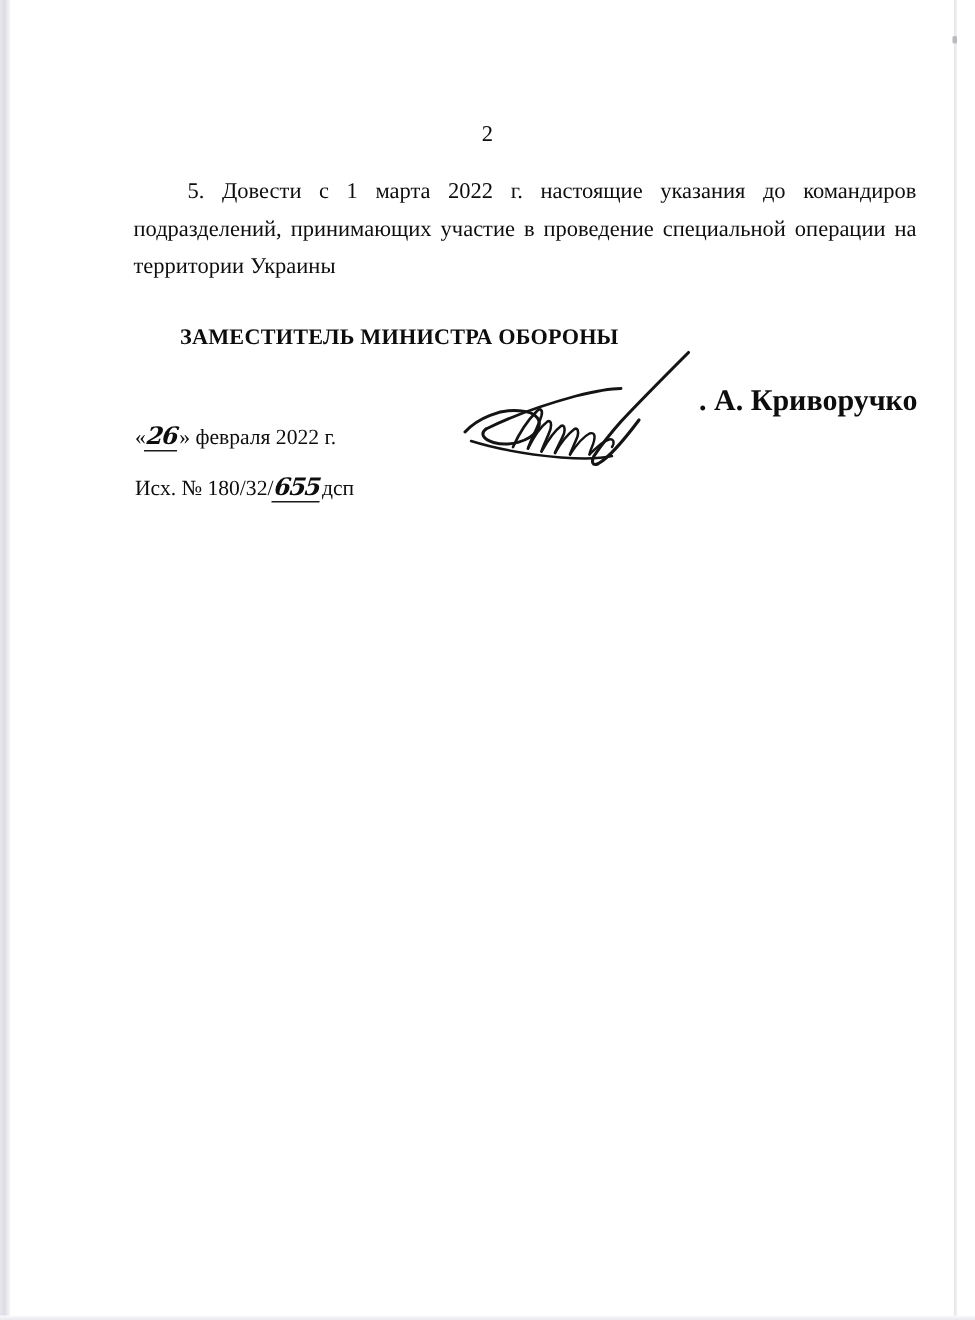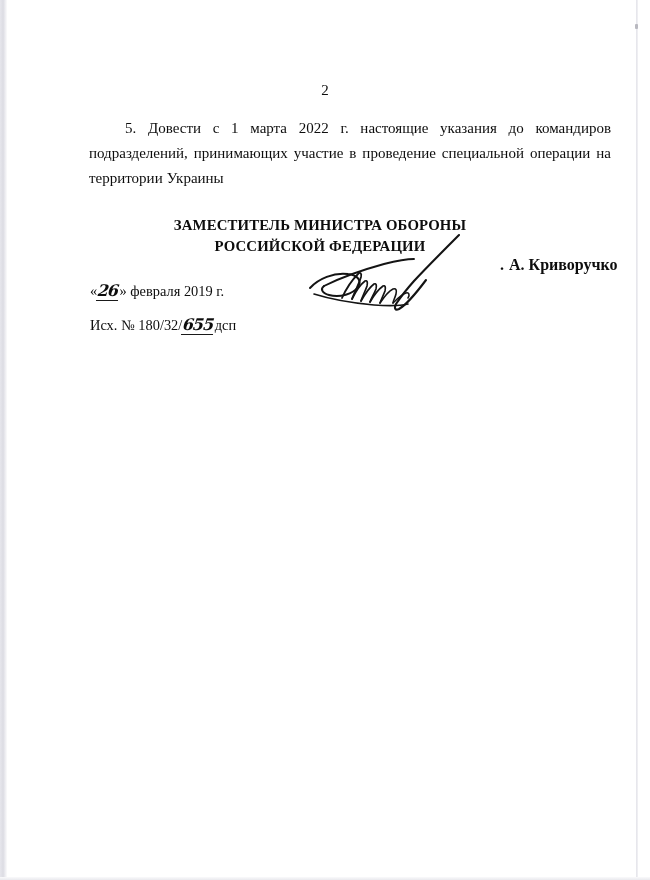--- a/index.html
+++ b/index.html
@@ -70,35 +70,35 @@
     line-height: 25px;
     text-align: justify;
     text-indent: 36px;
     word-spacing: 0.4px;
   }
   .signature-block {
     position: absolute;
     left: 120px;
     top: 215px;
     width: 400px;
-    text-align: center;
+    text-align: left;
     font-weight: bold;
     font-size: 14.8px;
     line-height: 21px;
     letter-spacing: 0.15px;
   }
   .sig-line-2 {
     display: block;
   }
   .signatory-name {
     position: absolute;
-    left: 500px;
+    left: 466px;
     top: 256px;
     font-weight: bold;
-    font-size: 16px;
+    font-size: 20px;
     white-space: nowrap;
   }
   .signatory-dot {
     font-weight: bold;
     padding-right: 5px;
   }
   .date-line {
     position: absolute;
     left: 90px;
     top: 281px;
@@ -140,21 +140,20 @@
   <div class="edge-strip-right"></div>
   <div class="edge-strip-bottom"></div>
   <div class="speck"></div>
 
   <div class="page-number">2</div>
 
   <div class="body-paragraph">5. Довести с 1 марта 2022 г. настоящие указания до командиров подразделений, принимающих участие в проведение специальной операции на территории Украины</div>
 
   <div class="signature-block">
     <span>ЗАМЕСТИТЕЛЬ МИНИСТРА ОБОРОНЫ</span>
-    <span class="sig-line-2">РОССИЙСКОЙ ФЕДЕРАЦИИ</span>
   </div>
 
   <div class="signatory-name">
     <span class="signatory-dot">.</span><span>А. Криворучко</span>
   </div>
 
   <svg class="signature-svg" viewBox="0 0 180 90">
     <g fill="none" stroke="#141414" stroke-linecap="round" stroke-linejoin="round">
       <path d="M163 3 C150 16, 132 34, 118 49 C110 58, 104 66, 100 72 C98 76, 99 79, 103 77 C110 73, 121 60, 130 48" stroke-width="2.1"></path>
       <path d="M14 56 C22 47, 38 40, 52 42 C62 43, 66 49, 62 55 C57 62, 44 66, 33 63 C26 61, 24 57, 28 54" stroke-width="2"></path>
@@ -164,20 +163,20 @@
       <path d="M65 69 C69 62, 74 55, 78 52 C80 51, 81 53, 80 57 C78 62, 75 67, 74 70" stroke-width="1.7"></path>
       <path d="M74 70 C78 63, 83 57, 87 54 C89 53, 90 55, 89 59 C87 64, 85 68, 84 71" stroke-width="1.7"></path>
       <path d="M84 71 C88 65, 93 59, 97 57 C100 56, 101 58, 100 62 C99 66, 97 69, 97 71" stroke-width="1.6"></path>
       <path d="M97 71 C101 67, 106 62, 110 61 C113 60, 114 63, 112 66" stroke-width="1.6"></path>
       <path d="M18 62 C34 67, 56 71, 78 73 C92 74, 104 74, 112 72" stroke-width="1.6"></path>
     </g>
   </svg>
 
   <div class="date-line">
     <span>«</span><span class="hw-num">26</span><span>»</span>
-    <span>февраля 2019 г.</span>
+    <span>февраля 2022 г.</span>
   </div>
 
   <div class="outgoing-line">
     <span><span>Исх. № 180/32/</span></span><span class="hw-num">655</span><span>дсп</span>
   </div>
 
 </div>
 
 </body></html>

